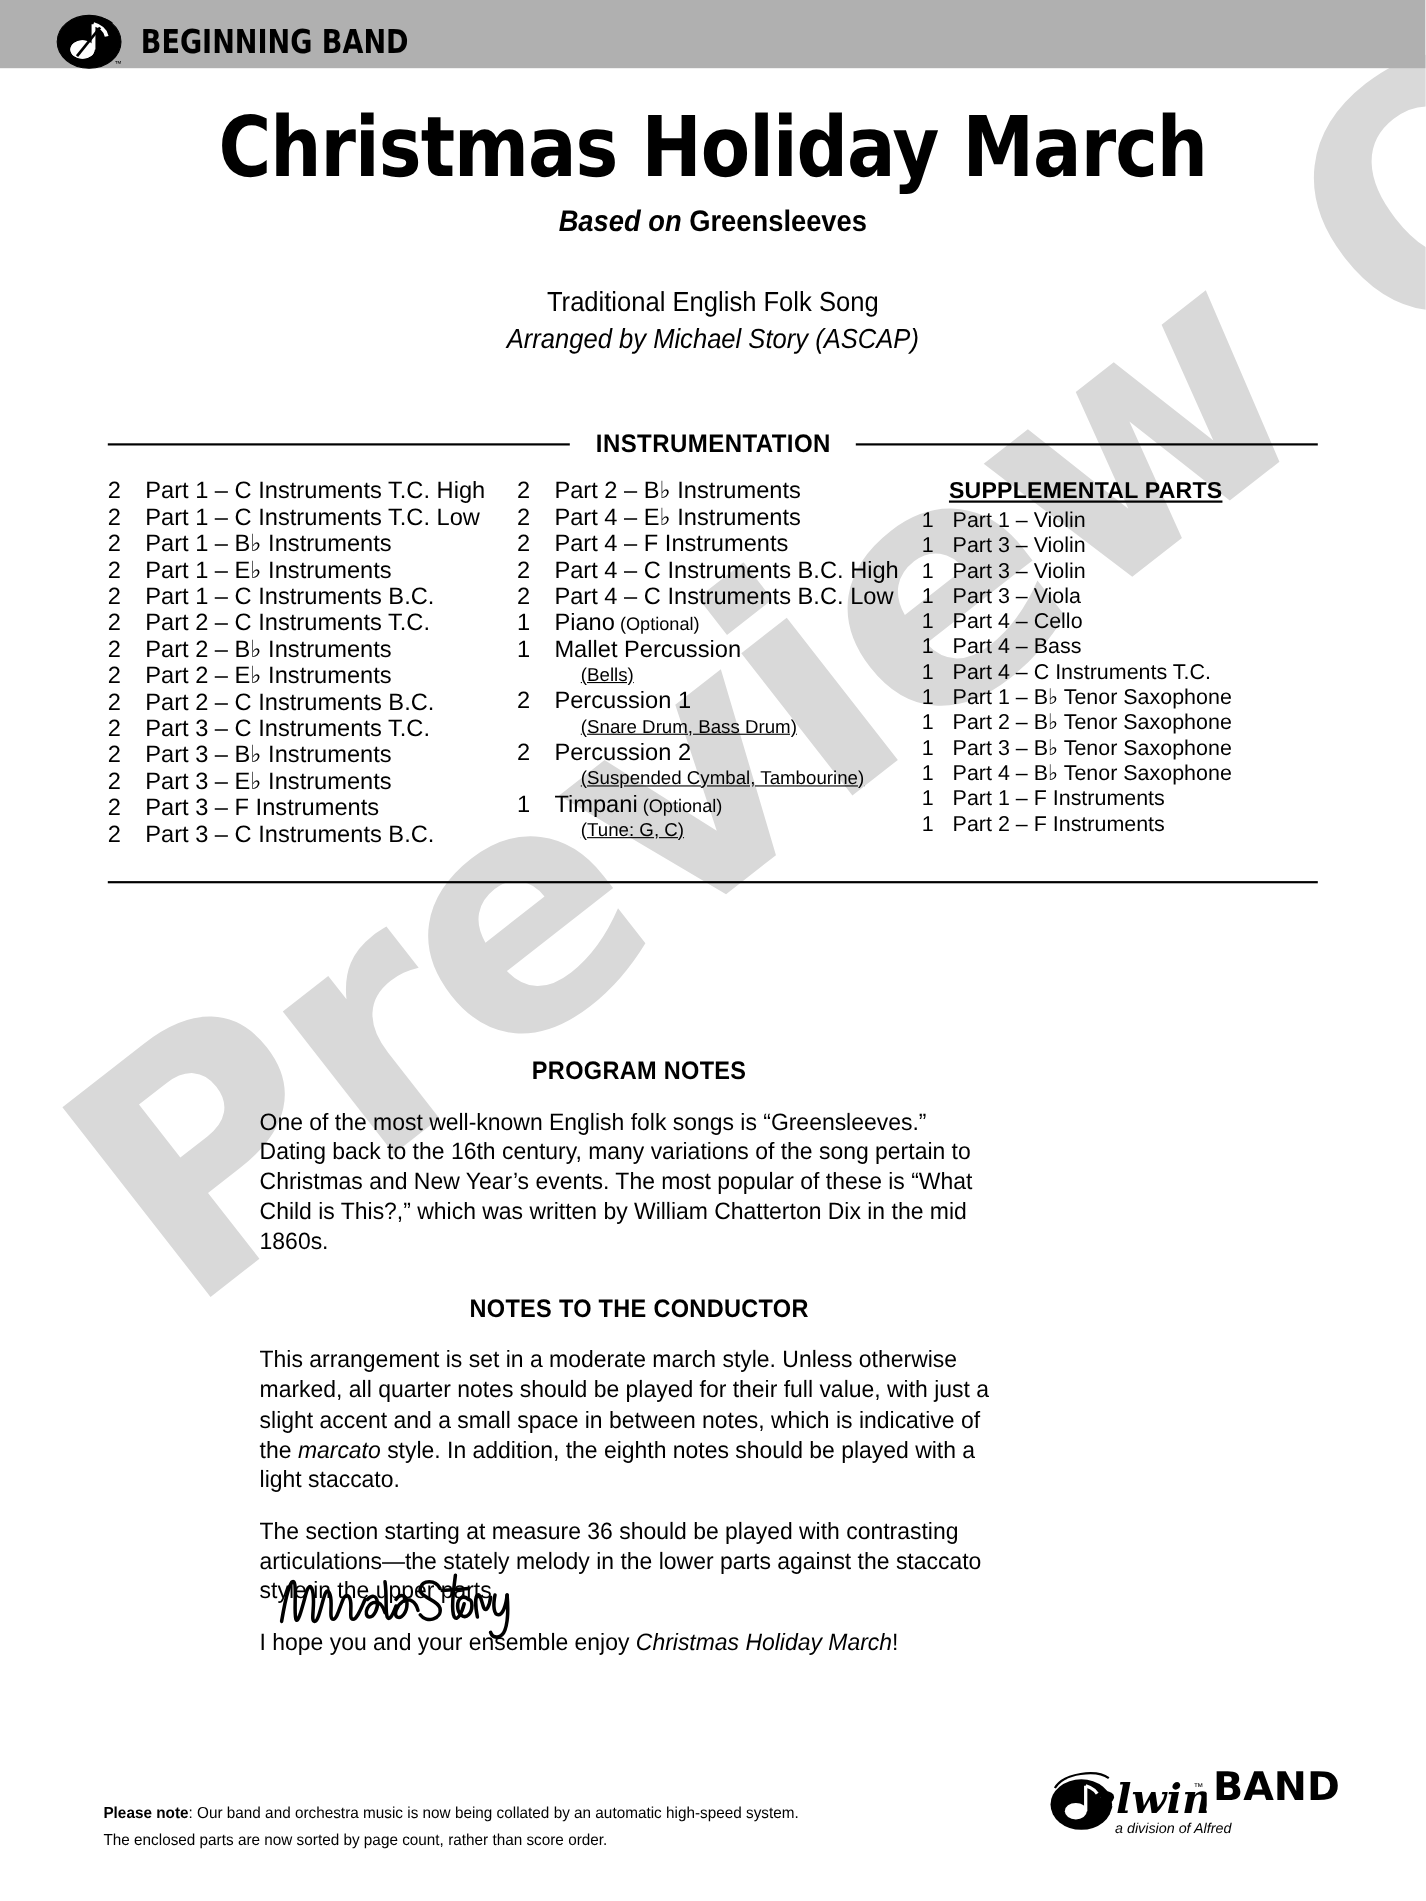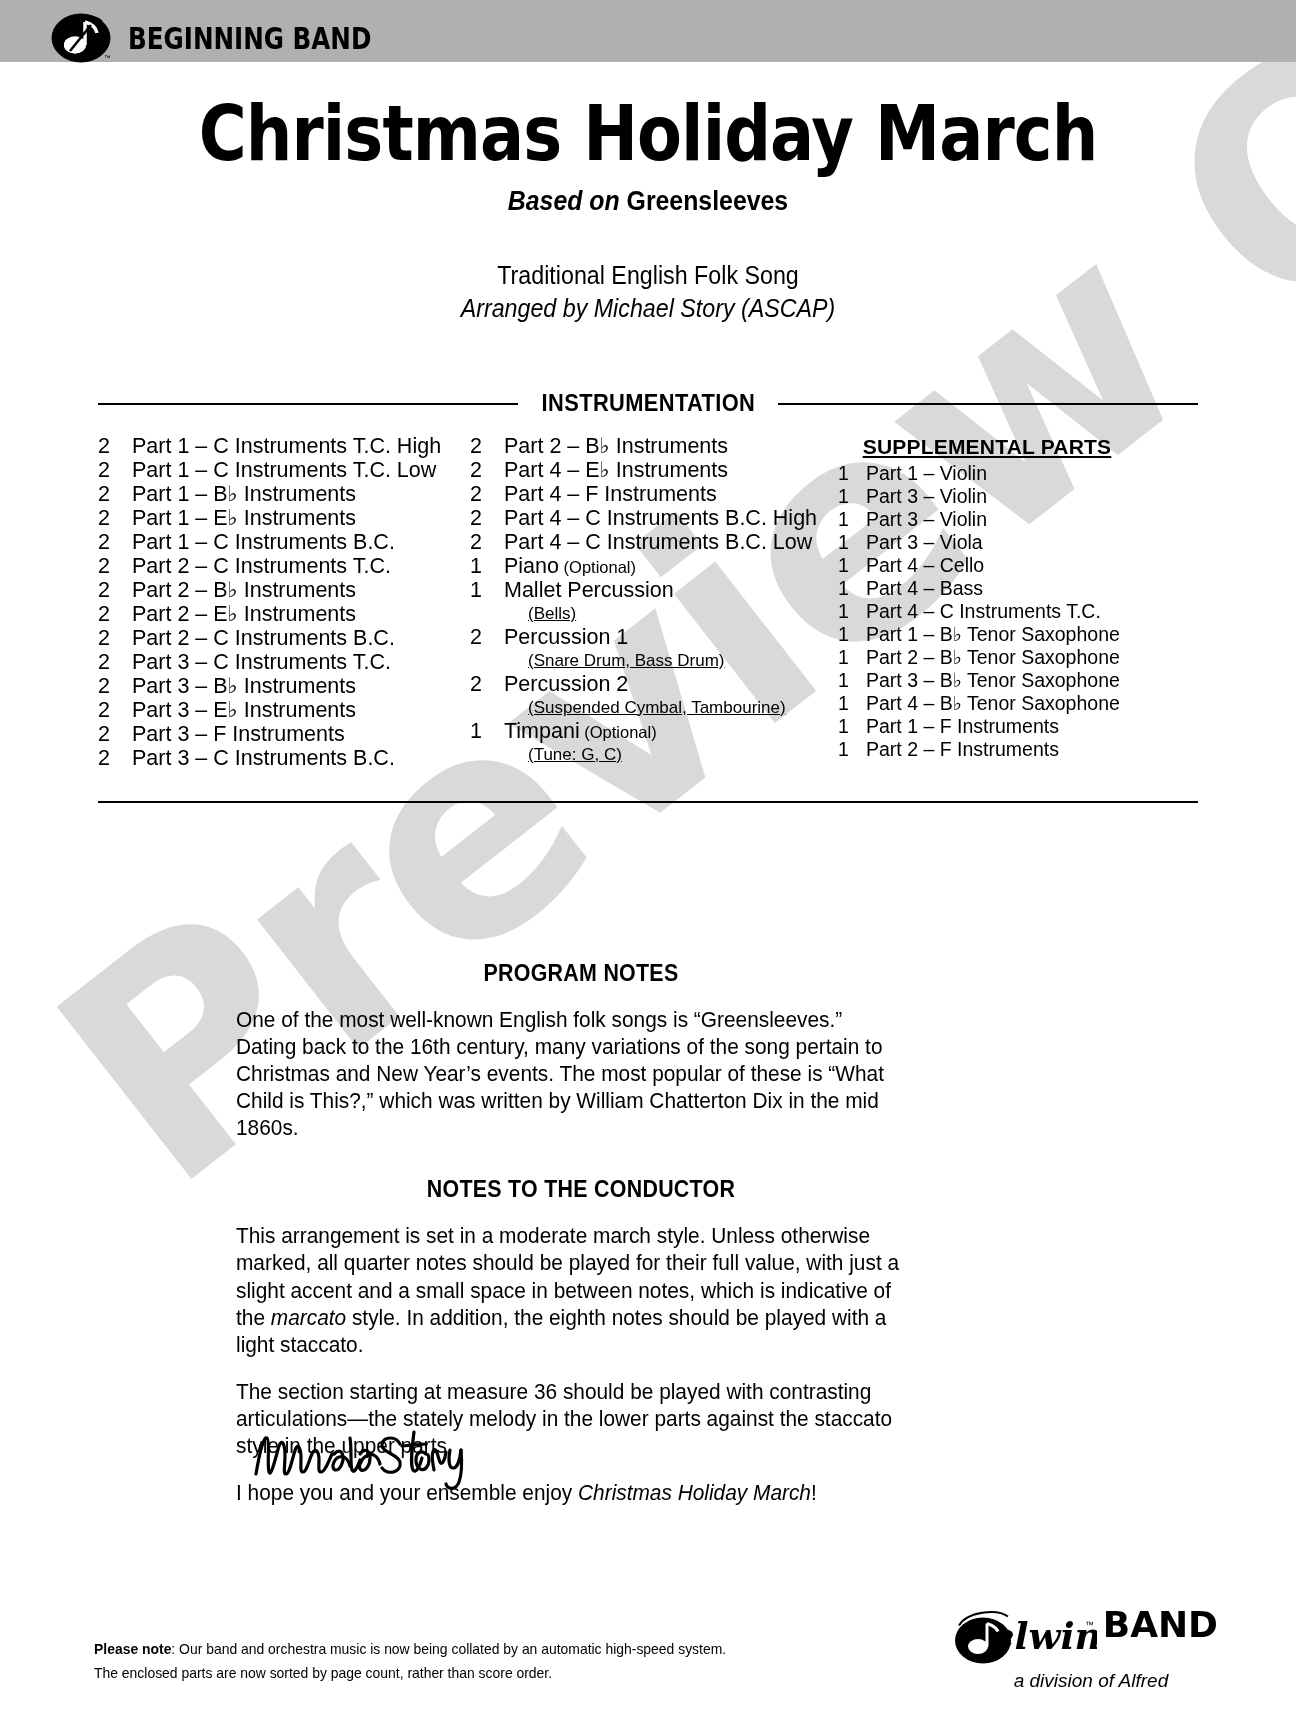--- a/index.html
+++ b/index.html
@@ -132,21 +132,21 @@
     font-size:14.5px;line-height:1.65;transform:scaleX(0.96);transform-origin:left top;
   }
   .footer-note b{font-weight:bold;}
   .belwin{position:absolute;right:78px;top:1598px;z-index:10;display:flex;align-items:flex-start;}
   .belwin-mark{width:145px;height:78px;}
   .belwin-band{
     font-family:"DejaVu Sans", sans-serif;font-weight:bold;font-size:36px;
     margin-left:6px;margin-top:6px;letter-spacing:0px;text-align:center;
   }
   .belwin-sub{
-    position:absolute;left:62px;top:72px;font-style:italic;font-size:19px;white-space:nowrap;
+    position:absolute;left:62px;top:56px;font-style:italic;font-size:13px;white-space:nowrap;
   }
 </style>
 </head>
 <body>
 
 <div class="page">
 
   <div class="watermark">
     <span>Preview Only</span>
   </div>

